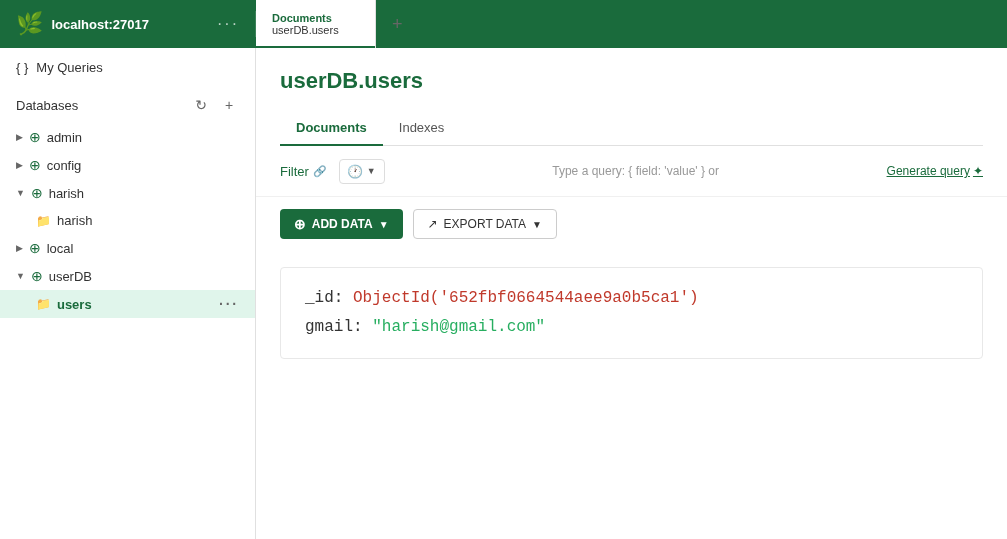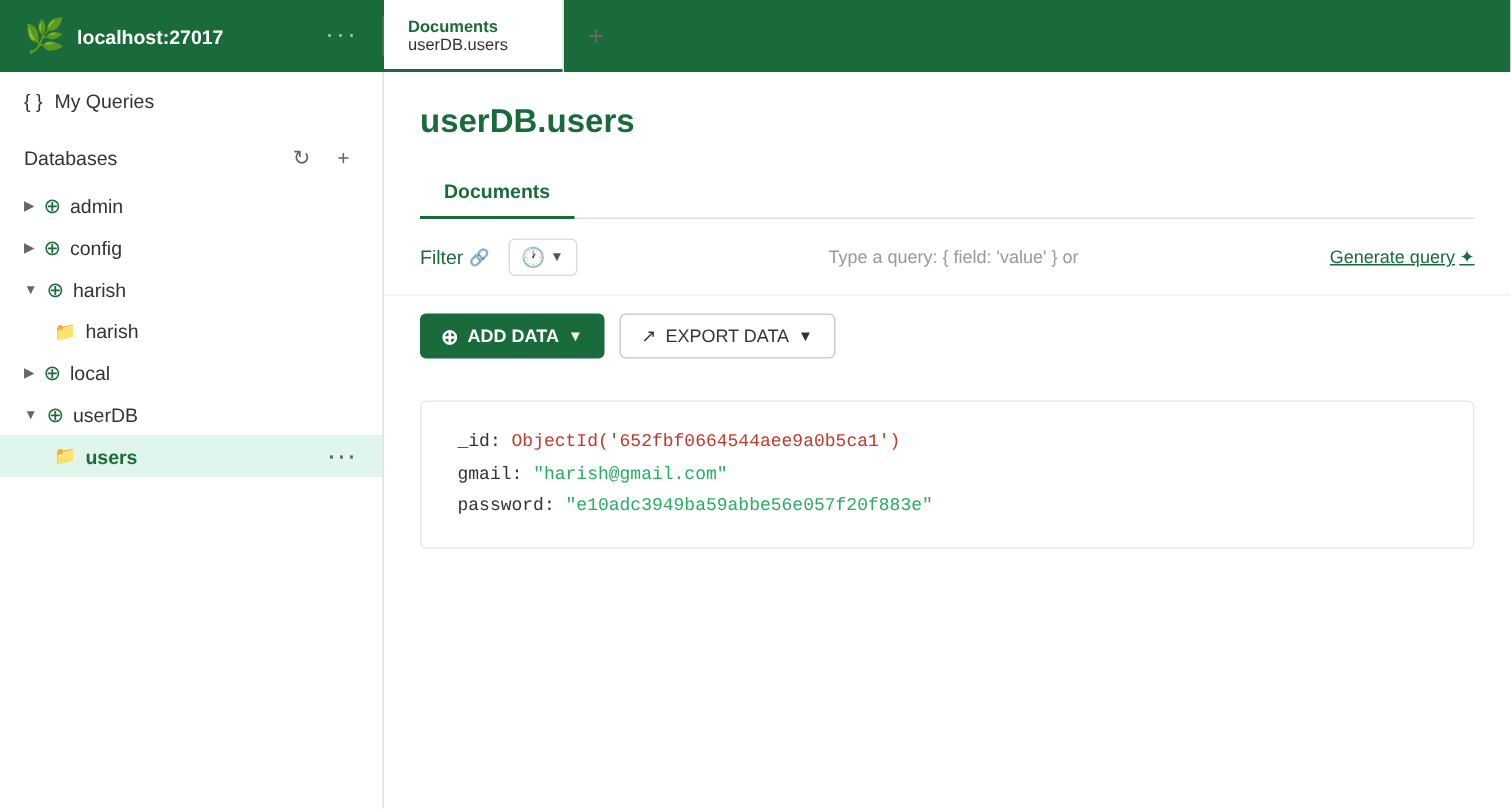--- a/index.html
+++ b/index.html
@@ -58,21 +58,21 @@
     
     .action-bar { display: flex; align-items: center; padding: 12px 24px; gap: 10px; }
     .btn-add { display: flex; align-items: center; gap: 6px; background: #1a6b3c; color: #fff; border: none; border-radius: 4px; padding: 7px 14px; font-size: 12px; font-weight: 600; cursor: pointer; }
     .btn-add .btn-chevron { font-size: 10px; }
     .btn-add-plus { font-size: 14px; font-weight: bold; }
     .btn-export { display: flex; align-items: center; gap: 6px; background: #fff; color: #333; border: 1px solid #ccc; border-radius: 4px; padding: 7px 14px; font-size: 12px; font-weight: 500; cursor: pointer; }
     .btn-export .btn-chevron { font-size: 10px; }
 
     
     .doc-area { flex: 1; overflow-y: auto; padding: 16px 24px; }
-    .doc-card { background: #fff; border: 1px solid #e8e8e8; border-radius: 4px; padding: 16px; font-family: 'Courier New', monospace; font-size: 12px; line-height: 1.8; }
+    .doc-card { background: #fff; border: 1px solid #e8e8e8; border-radius: 4px; padding: 16px; font-family: 'Courier New', monospace; font-size: 16px; line-height: 1.8; }
     .doc-key { color: #333; }
     .doc-val-id { color: #c0392b; }
     .doc-val-str { color: #27ae60; }
     .doc-val-num { color: #2980b9; }
     .doc-indent { margin-left: 8px; }
 
     
     ::-webkit-scrollbar { width: 6px; height: 6px; }
     ::-webkit-scrollbar-track { background: #f5f5f5; }
     ::-webkit-scrollbar-thumb { background: #ccc; border-radius: 3px; }
@@ -157,20 +157,23 @@
     </div>
   </div>
 
   <div class="content">
 
     <div class="content-header">
       <h1 class="content-title">userDB.users</h1>
       <div class="content-tabs">
         <div class="content-tab active">
           <span>Documents</span>
+        </div>
+        <div class="content-tab">
+          <span>Indexes</span>
         </div>
       </div>
     </div>
 
     <div class="toolbar">
       <div class="filter-btn">
         <span>Filter</span>
         <span class="filter-icon">🔗</span>
       </div>
       <div class="time-btn">
@@ -202,21 +205,17 @@
     <div class="doc-area">
       <div class="doc-card">
         <div class="doc-indent">
           <span class="doc-key">_id:</span>
           <span class="doc-val-id">ObjectId('652fbf0664544aee9a0b5ca1')</span>
         </div>
         <div class="doc-indent">
           <span class="doc-key">gmail:</span>
           <span class="doc-val-str">"harish@gmail.com"</span>
         </div>
-        <div class="doc-indent">
-          <span class="doc-key">password:</span>
-          <span class="doc-val-str">"e10adc3949ba59abbe56e057f20f883e"</span>
-        </div>
       </div>
     </div>
 
   </div>
 </div>
 
 </body></html>

